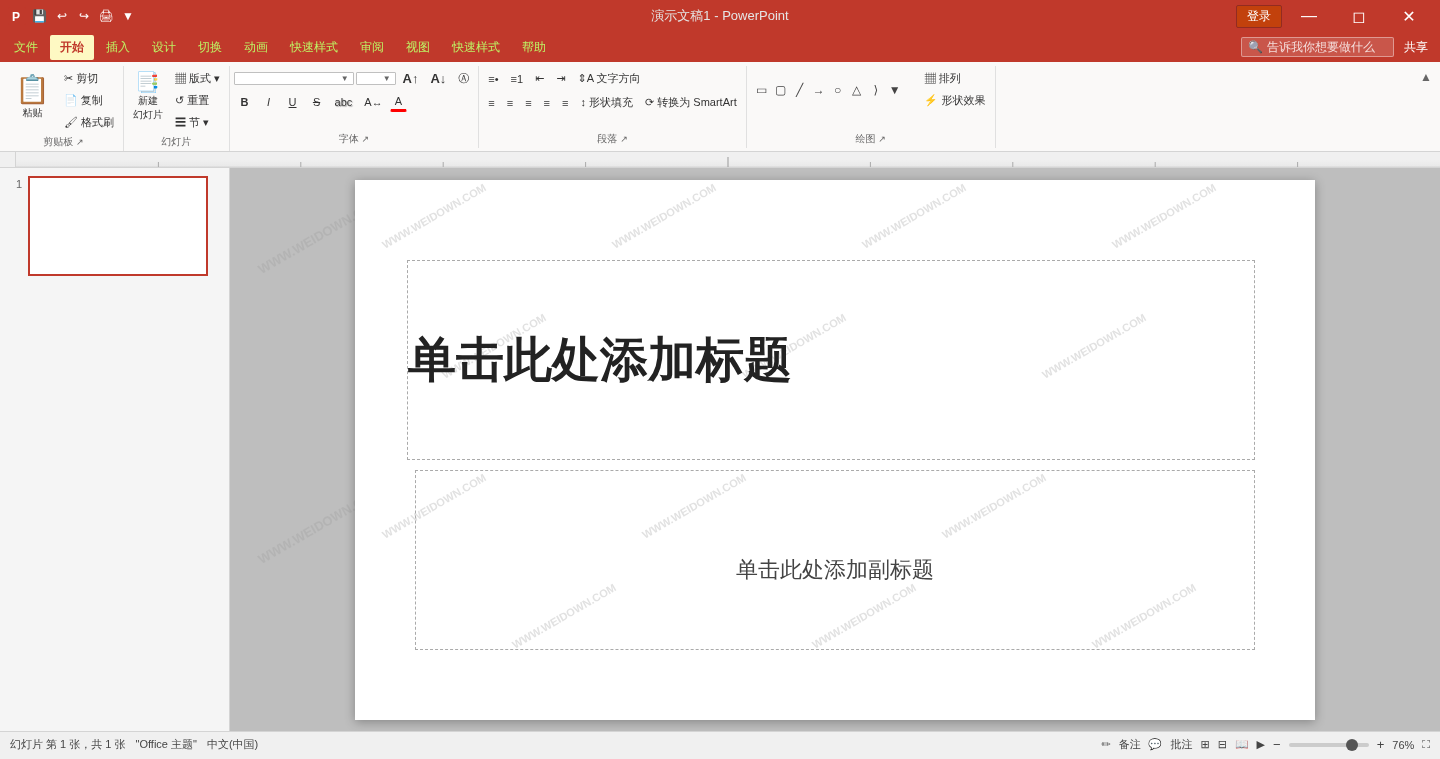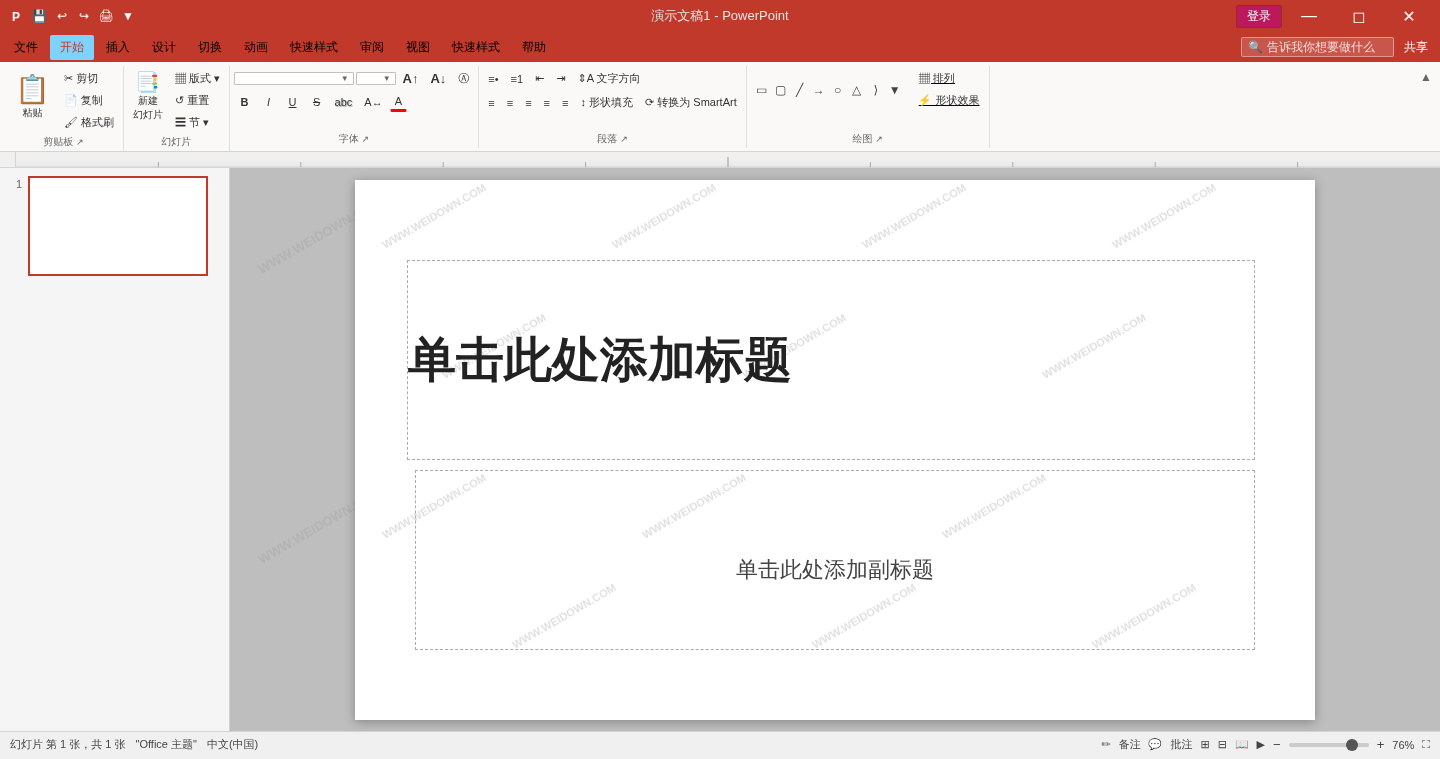--- a/index.html
+++ b/index.html
@@ -13,21 +13,21 @@
       align-items: center;
       justify-content: space-between;
       padding: 0 8px;
       color: white;
     }
     .title-bar-left { display: flex; align-items: center; gap: 4px; }
     .title-bar-icon { width: 18px; height: 18px; display: flex; align-items: center; justify-content: center; font-size: 14px; cursor: pointer; color: white; }
     .title-bar-center { position: absolute; left: 50%; transform: translateX(-50%); font-size: 13px; color: #e5e5e5; }
     .title-bar-right { display: flex; align-items: center; gap: 4px; }
     .btn-login {
-      background: #be185d;
+      background: #c2410c;
       border: 1px solid #922b21;
       color: white;
       padding: 2px 10px;
       font-size: 12px;
       cursor: pointer;
       border-radius: 2px;
     }
     .win-btn { width: 46px; height: 32px; display: flex; align-items: center; justify-content: center; font-size: 16px; cursor: pointer; color: white; }
     .quick-access { display: flex; gap: 2px; align-items: center; }
     .qa-btn { width: 20px; height: 20px; display: flex; align-items: center; justify-content: center; cursor: pointer; font-size: 12px; color: white; }
@@ -36,27 +36,27 @@
     .menu-bar {
       height: 30px;
       background: #c0392b;
       display: flex;
       align-items: center;
       padding: 0 4px;
       gap: 2px;
     }
     .menu-item {
       padding: 4px 10px;
-      color: #000000;
+      color: #bef264;
       font-size: 12px;
       cursor: pointer;
       border-radius: 2px;
       white-space: nowrap;
     }
-    .menu-item.active { background: #7dd3fc; color: #c0392b; }
+    .menu-item.active { background: #fef9c3; color: #c0392b; font-weight: bold; }
     .menu-search {
       margin-left: auto;
       display: flex;
       align-items: center;
       background: rgba(255,255,255,0.15);
       border: 1px solid rgba(255,255,255,0.4);
       border-radius: 2px;
       padding: 2px 6px;
       color: white;
       font-size: 12px;
@@ -405,21 +405,21 @@
         <div class="shape-grid">
           <div class="shape-item">▭</div>
           <div class="shape-item">▢</div>
           <div class="shape-item">╱</div>
           <div class="shape-item">→</div>
           <div class="shape-item">○</div>
           <div class="shape-item">△</div>
           <div class="shape-item">⟩</div>
           <div class="shape-item">▼</div>
         </div>
-        <div class="ribbon-col" style="margin-left:6px;text-decoration:underline;">
+        <div class="ribbon-col" style="margin-left:12px;">
           <div class="ribbon-btn-sm">▦ 排列</div>
           <div class="ribbon-btn-sm">⚡ 形状效果</div>
         </div>
       </div>
     </div>
     <div class="ribbon-group-label">绘图 <span style="font-size:9px;">↗</span></div>
   </div>
 
 
   <div class="ribbon-collapse">▲</div>

